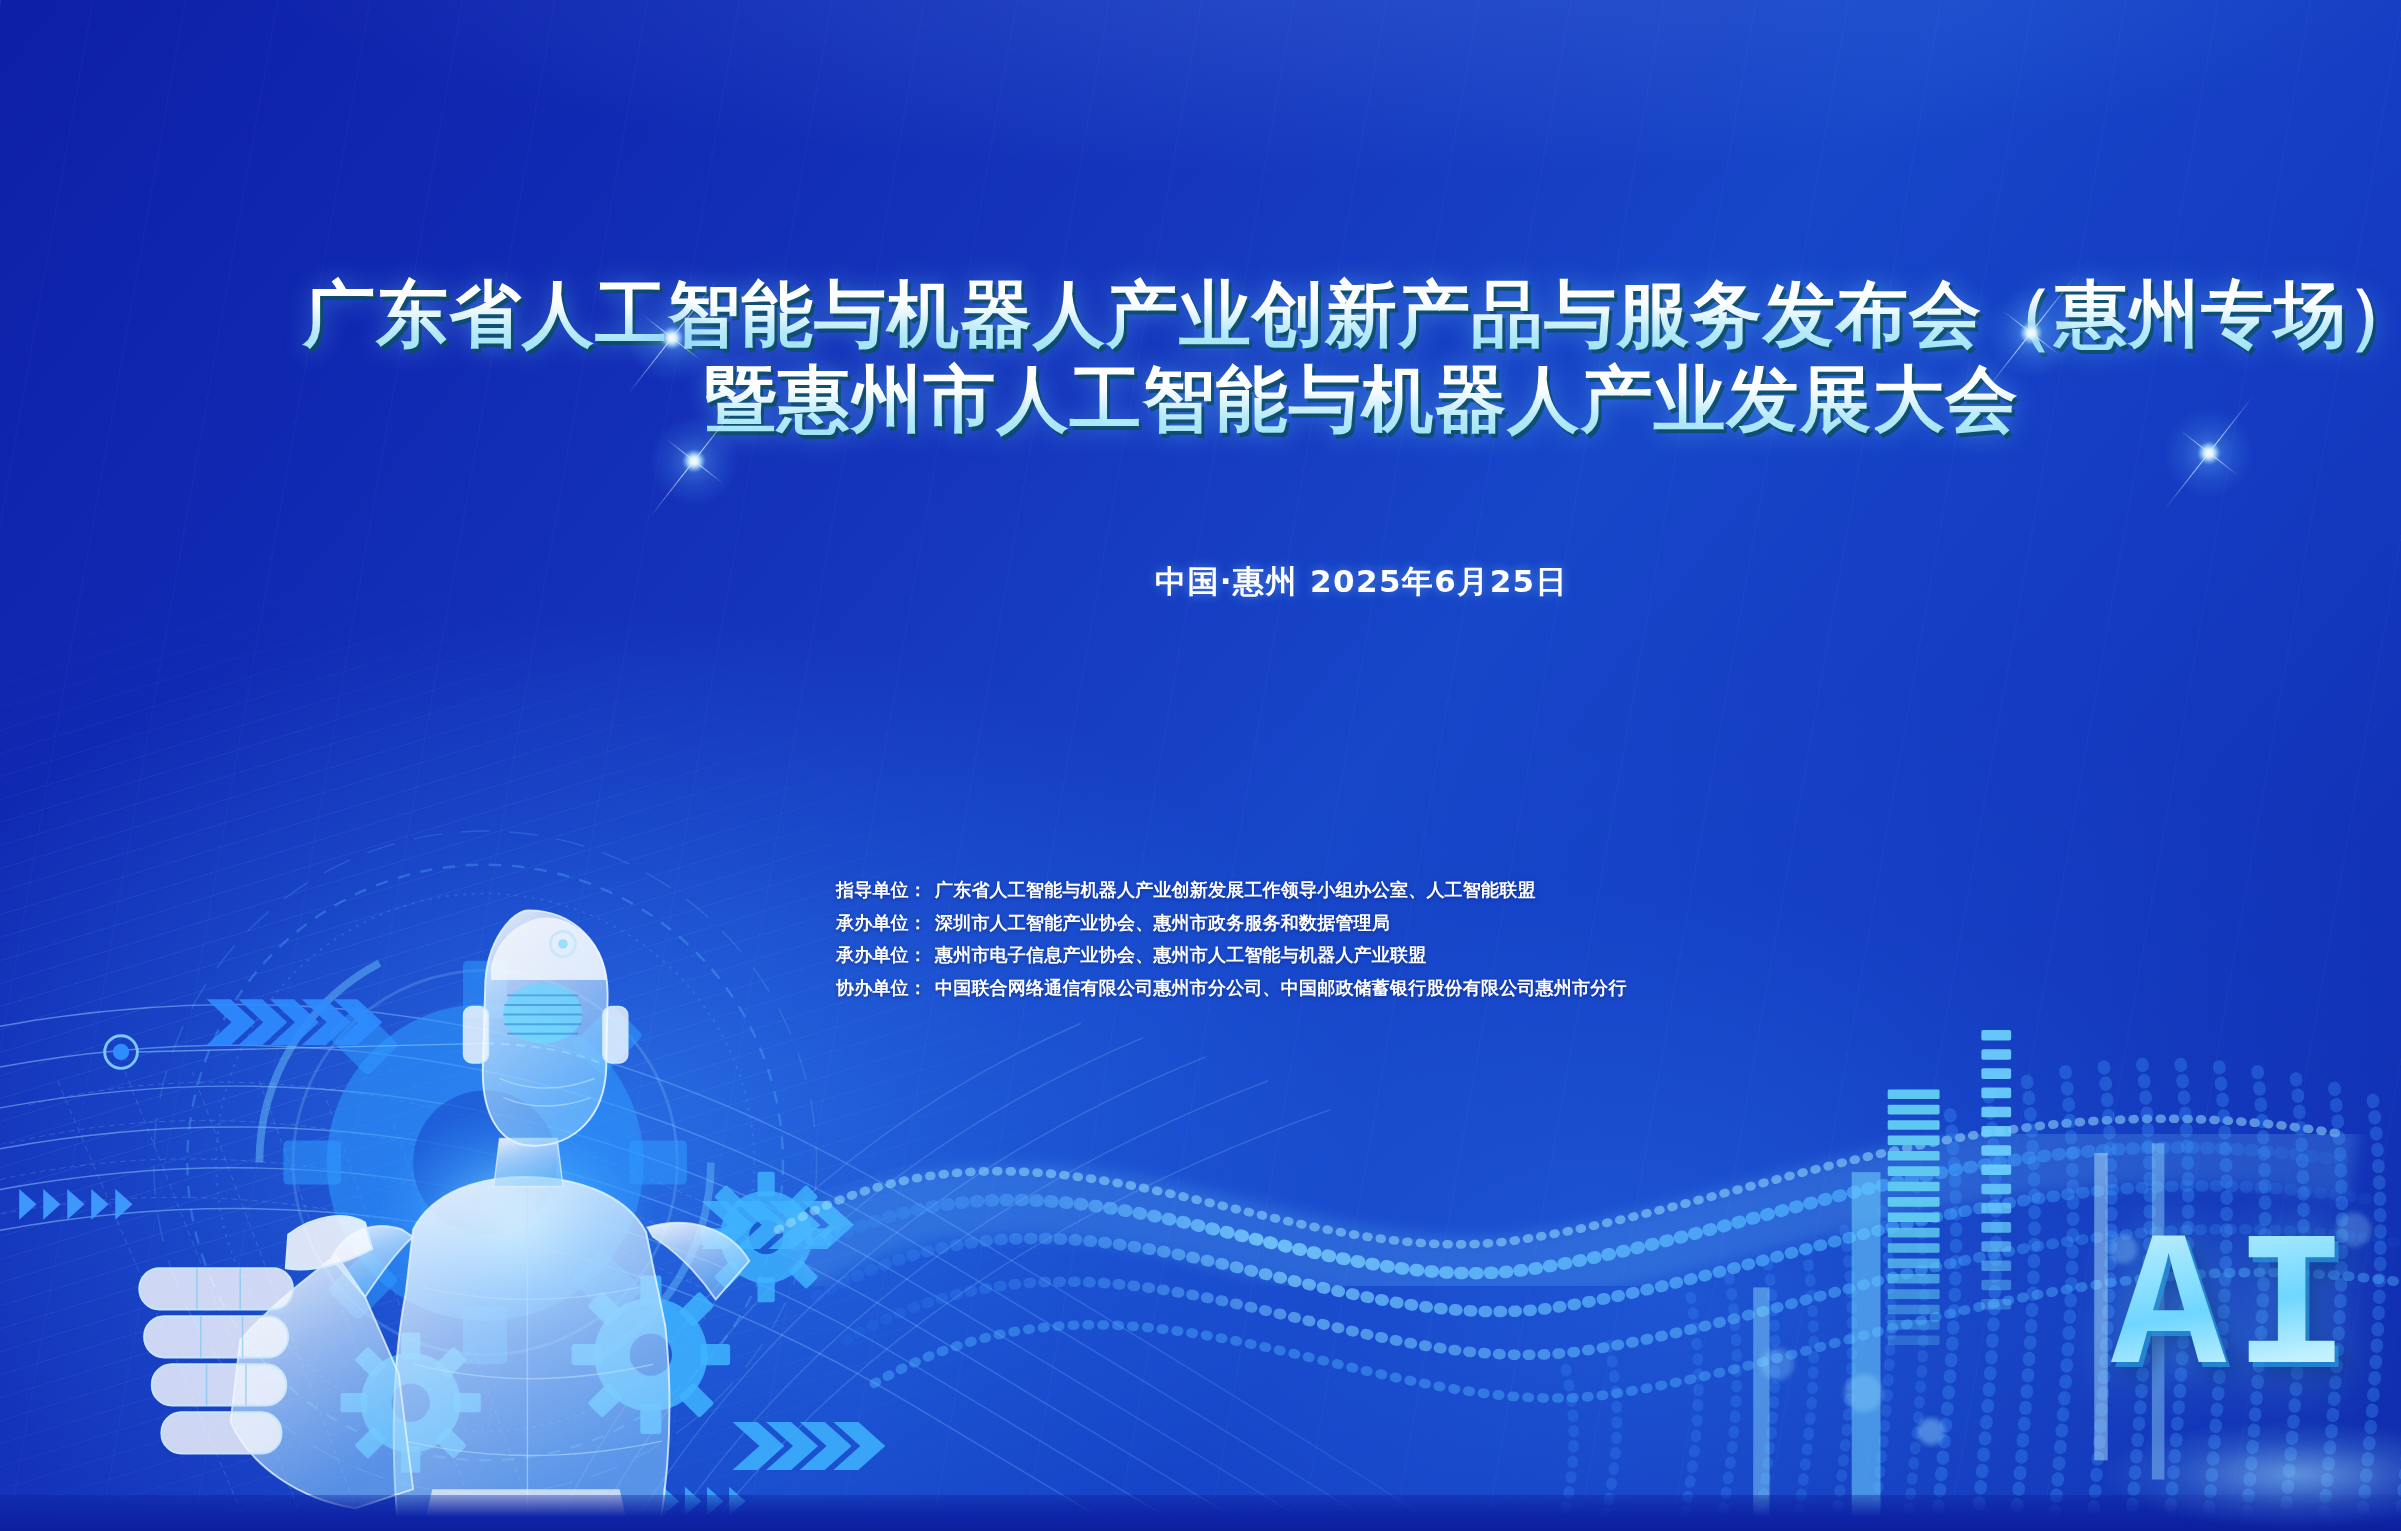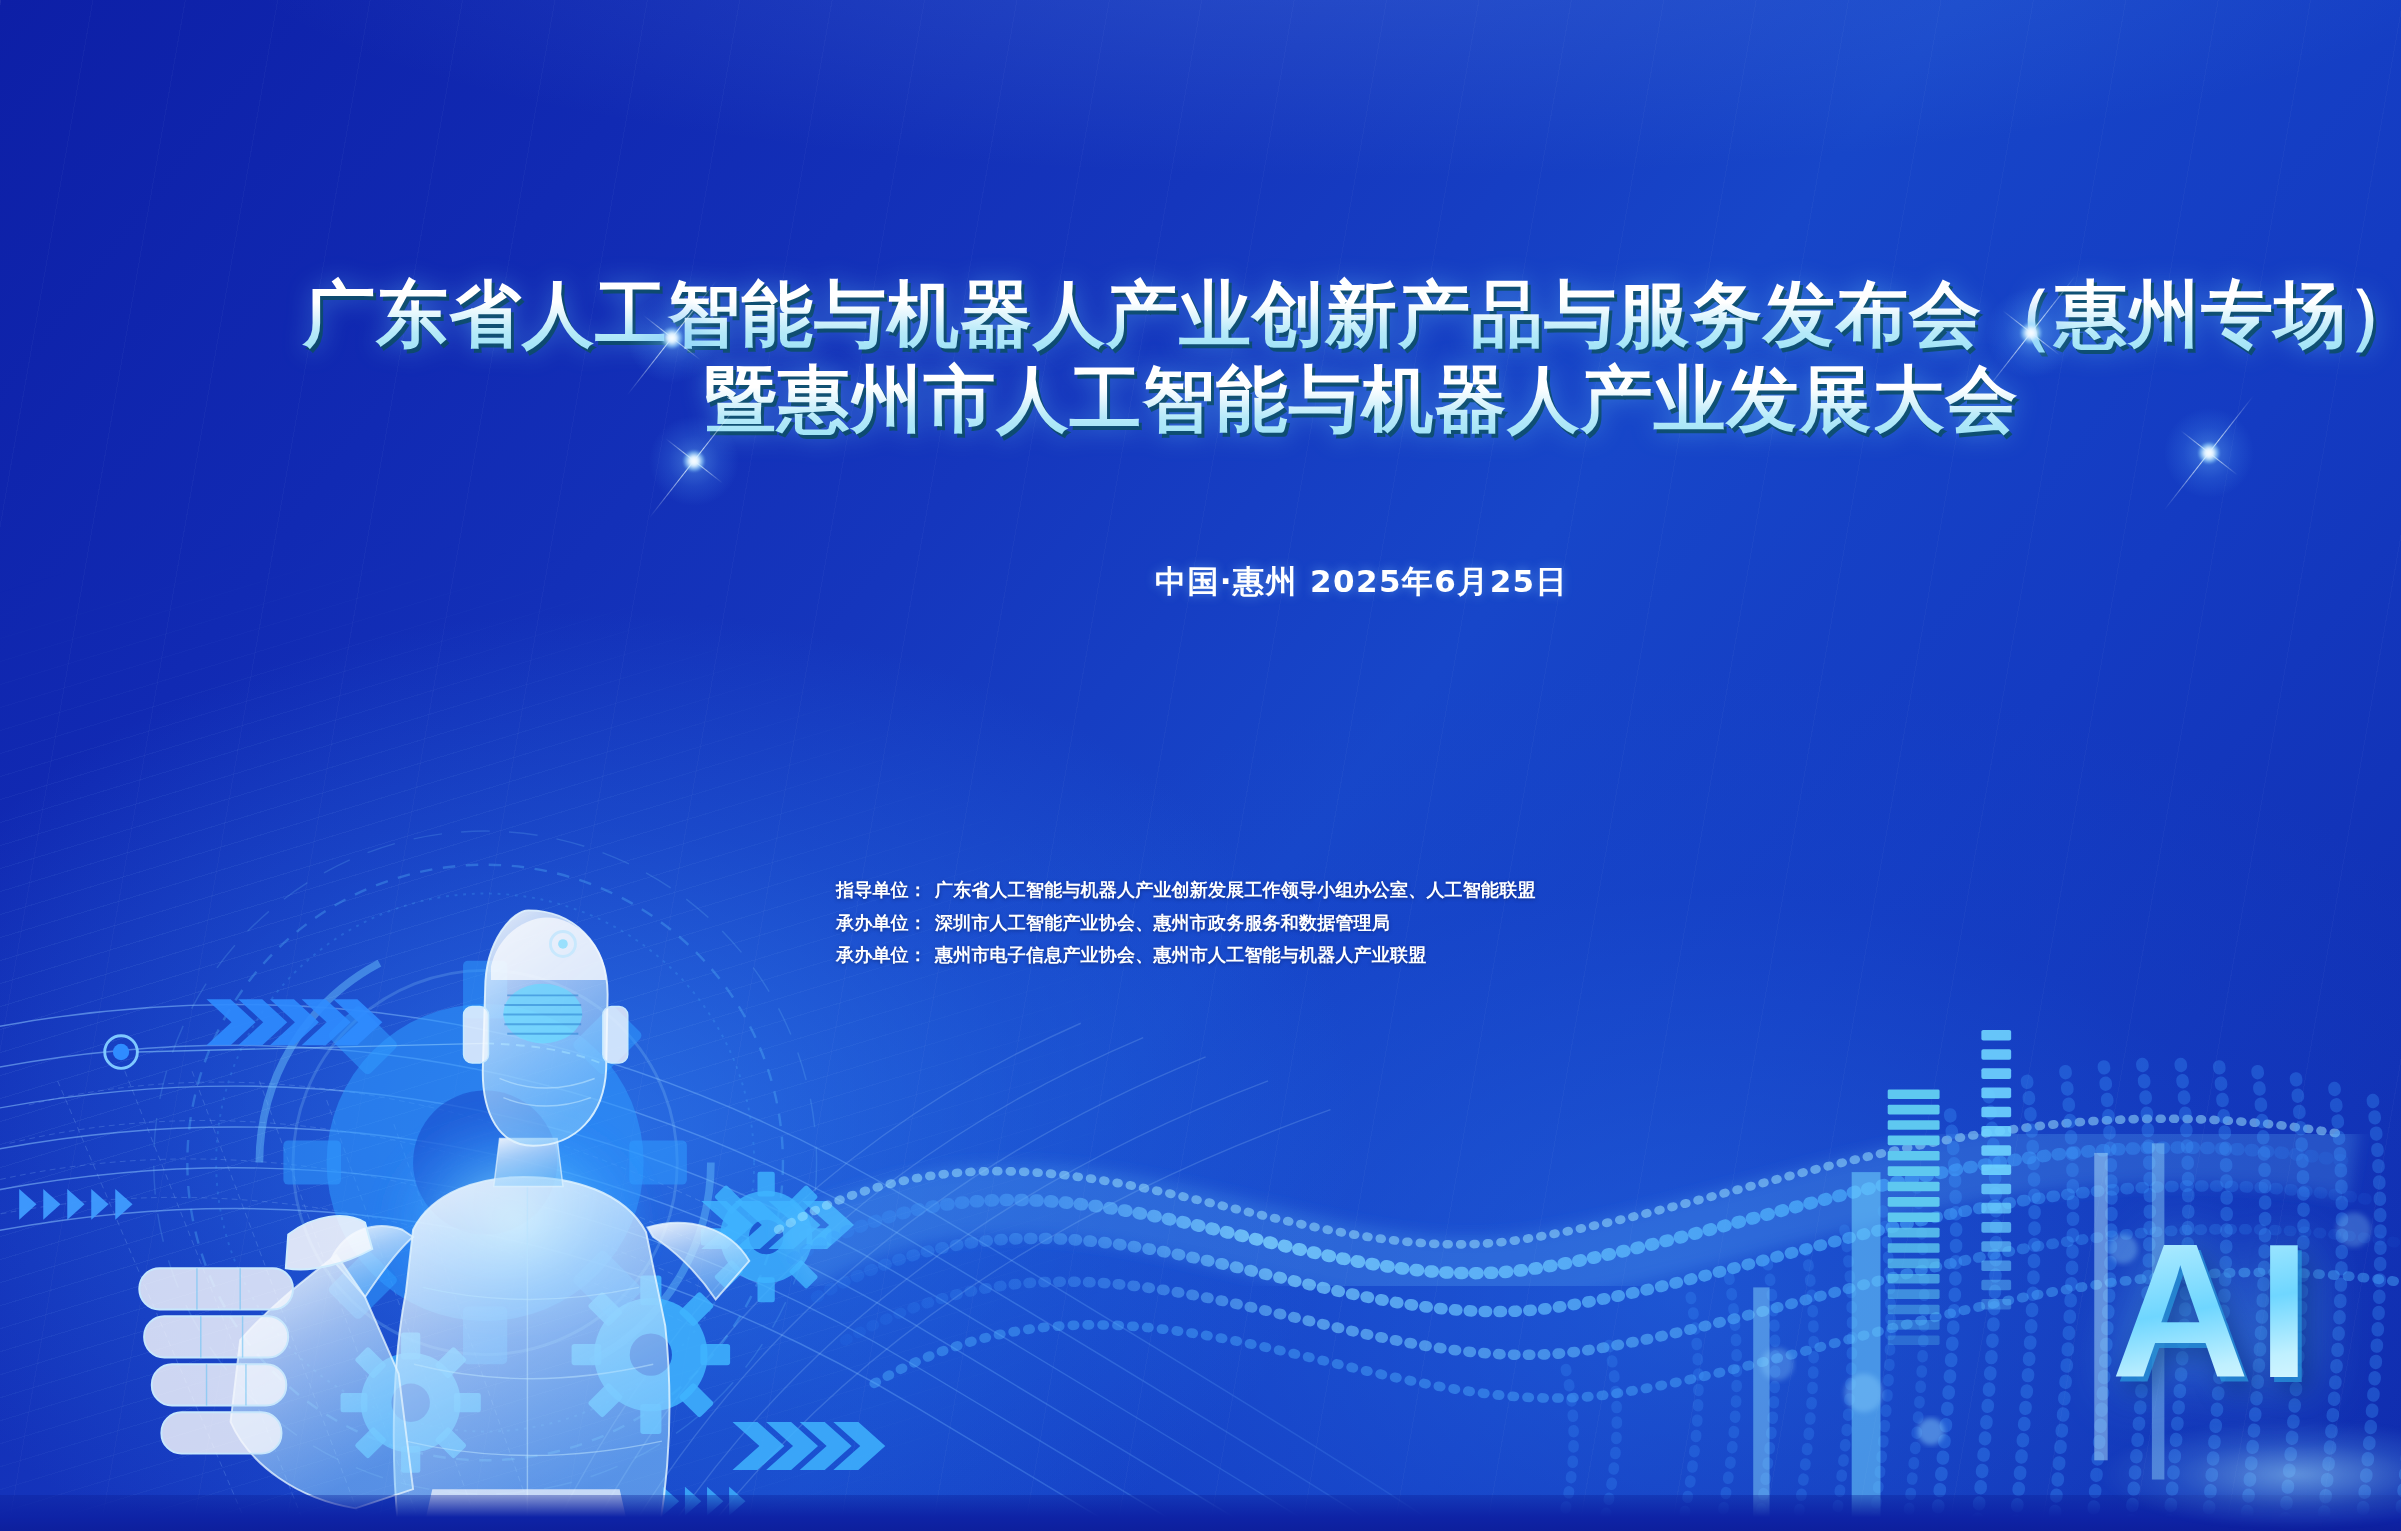--- a/index.html
+++ b/index.html
@@ -124,21 +124,21 @@
     text-shadow:0 1px 3.8px rgba(5,25,90,.55);
   }
   .orglabel{width:99px;flex:0 0 99px;}
   .orgvalue{}
   .orgrow.cont .orglabel{visibility:hidden;}
 
   
   .ailogo{
     position:absolute;left:2111px;top:1215px;
     z-index:38;
-    font-family:Liberation Sans, sans-serif;
+    font-family:Liberation Mono, monospace;
     font-weight:bold;
     font-size:192px;
     letter-spacing:7.7px;
     line-height:1;
     background:linear-gradient(170deg,#cff3ff 0%,#9fe6ff 22%,#6fd6ff 48%,#bff0ff 74%,#e8fbff 100%);
     -webkit-background-clip:text;background-clip:text;
     color:transparent;-webkit-text-fill-color:transparent;
     filter:
       drop-shadow(4.8px 5.8px 0 rgba(40,150,220,0.75))
       drop-shadow(8.6px 10.6px 12.5px rgba(6,40,120,0.55))
@@ -590,16 +590,20 @@
       <span class="orgvalue">广东省人工智能与机器人产业创新发展工作领导小组办公室、人工智能联盟</span>
     </div>
     <div class="orgrow">
       <span class="orglabel">承办单位：</span>
       <span class="orgvalue">深圳市人工智能产业协会、惠州市政务服务和数据管理局</span>
     </div>
     <div class="orgrow">
       <span class="orglabel">承办单位：</span>
       <span class="orgvalue">惠州市电子信息产业协会、惠州市人工智能与机器人产业联盟</span>
     </div>
+    <div class="orgrow">
+      <span class="orglabel">协办单位：</span>
+      <span class="orgvalue">中国联合网络通信有限公司惠州市分公司、中国邮政储蓄银行股份有限公司惠州市分行</span>
+    </div>
   </div>
 
 </div>
 
 
 </body></html>

